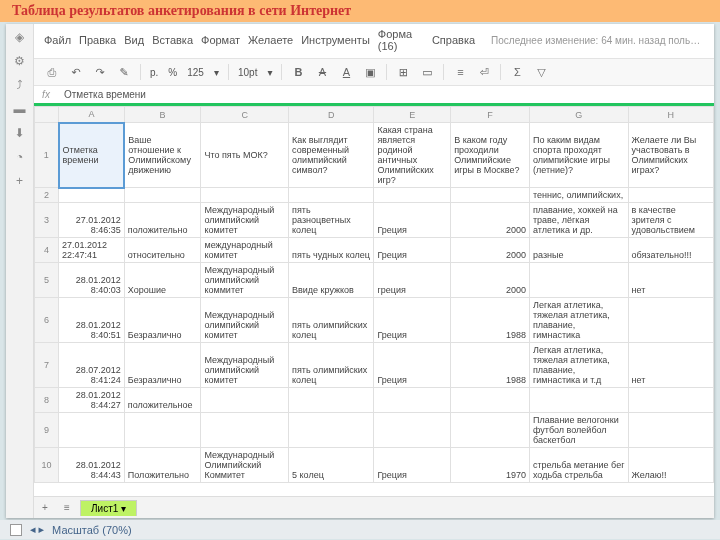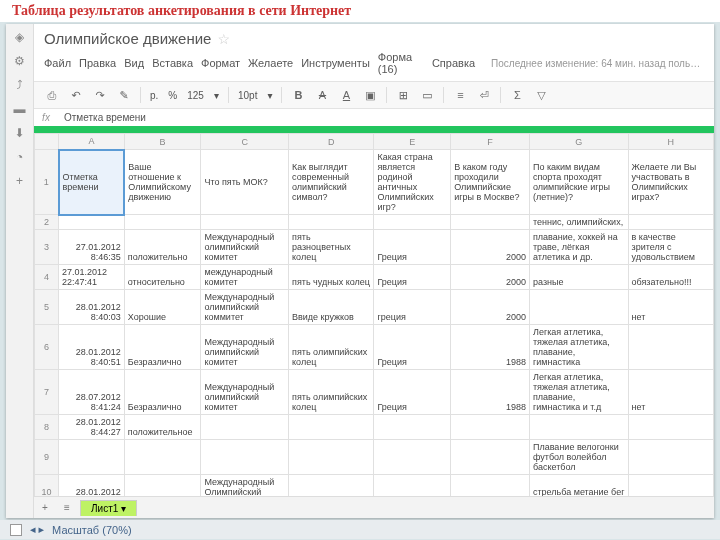--- a/index.html
+++ b/index.html
@@ -1,32 +1,32 @@
 <!DOCTYPE html>
 <html><head>
 <meta charset="utf-8">
 <style>
   * { box-sizing: border-box; margin: 0; padding: 0; }
   body { font-family: Arial, sans-serif; font-size: 10px; background: #d9e5e8; width: 720px; height: 540px; overflow: hidden; }
-  .slide-title { background: #ffffff; color: #cc3333; font-size: 14px; font-weight: bold; padding: 3px 12px; font-family: Georgia, serif; }
+  .slide-title { background: #fdba74; color: #cc3333; font-size: 14px; font-weight: bold; padding: 3px 12px; font-family: Georgia, serif; }
   .app-frame { display: flex; margin: 2px 6px; background: white; height: 494px; box-shadow: 0 1px 3px rgba(0,0,0,.3); }
   .left-rail { width: 28px; background: #f2f2f2; border-right: 1px solid #ddd; display: flex; flex-direction: column; align-items: center; padding-top: 6px; gap: 10px; color: #888; }
   .left-rail .ic { width: 14px; height: 14px; display:flex; align-items:center; justify-content:center; font-size:12px; }
   .main { flex: 1; display: flex; flex-direction: column; overflow: hidden; }
   .doc-title-row { display:flex; align-items:center; padding: 6px 10px 0; gap:6px; }
   .doc-title { font-size: 15px; color: #555; }
   .star { color: #ccc; font-size: 14px; }
   .menubar { display:flex; gap: 8px; padding: 4px 10px 6px; color:#555; font-size:11px; align-items:center; }
   .menubar .spacer { flex:1; }
   .last-change { color:#999; font-size:10px; white-space:nowrap; overflow:hidden; text-overflow:ellipsis; max-width:230px;}
   .toolbar { display:flex; align-items:center; gap:4px; padding: 3px 8px; border-top:1px solid #e3e3e3; border-bottom:1px solid #e3e3e3; background:#f8f8f8; }
   .tbtn { width:20px; height:20px; display:flex; align-items:center; justify-content:center; color:#666; border-radius:2px; font-size:11px; }
   .tsep { width:1px; height:16px; background:#ddd; margin:0 2px; }
   .tval { font-size:10px; color:#555; padding:0 3px; }
-  .fx-row { display:flex; align-items:center; border-bottom:7px solid #22c55e; font-size:10px; }
+  .fx-row { display:flex; align-items:center; border-bottom:3px solid #22c55e; font-size:10px; }
   .fx-label { width:24px; text-align:center; color:#999; font-style:italic; }
   .fx-val { padding:3px 6px; color:#555; }
   .grid-wrap { flex:1; overflow:hidden; }
   table { border-collapse: collapse; width: 100%; table-layout: fixed; }
   th, td { border: 1px solid #e0e0e0; font-size: 9px; padding: 2px 3px; text-align: left; vertical-align: bottom; color:#444; overflow:hidden; }
   .colhdr th { background:#f3f3f3; text-align:center; color:#888; font-weight:normal; height:16px; vertical-align:middle; }
   .rownum { background:#f3f3f3; text-align:center; color:#888; width:22px; vertical-align:middle; }
   .qhdr td { font-weight:normal; vertical-align:middle; height:60px; }
   .qhdr .sel { border:2px solid #5b9bd5; background:#eaf2fb; }
   .sheet-tabs { display:flex; align-items:center; border-top:1px solid #ddd; background:#f3f3f3; height:22px; font-size:10px; }
@@ -46,24 +46,20 @@
     <span class="ic">◈</span>
     <span class="ic">⚙</span>
     <span class="ic">⤴</span>
     <span class="ic">▬</span>
     <span class="ic">⬇</span>
     <span class="ic">◔</span>
     <span class="ic">+</span>
   </div>
 
   <div class="main">
-    <div class="doc-title-row">
-      <span class="doc-title">Олимпийское движение</span>
-      <span class="star">☆</span>
-    </div>
 
     <div class="menubar">
       <span>Файл</span>
       <span>Правка</span>
       <span>Вид</span>
       <span>Вставка</span>
       <span>Формат</span>
       <span>Желаете</span>
       <span>Инструменты</span>
       <span>Форма (16)</span>

